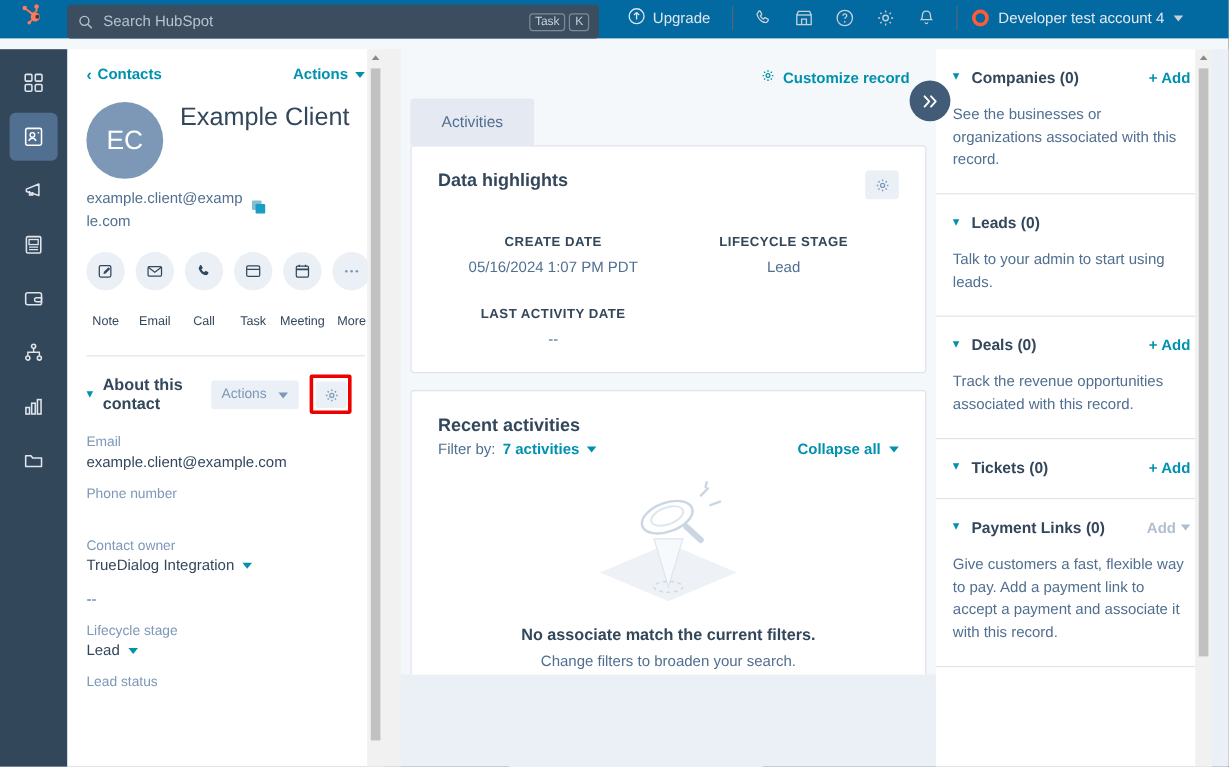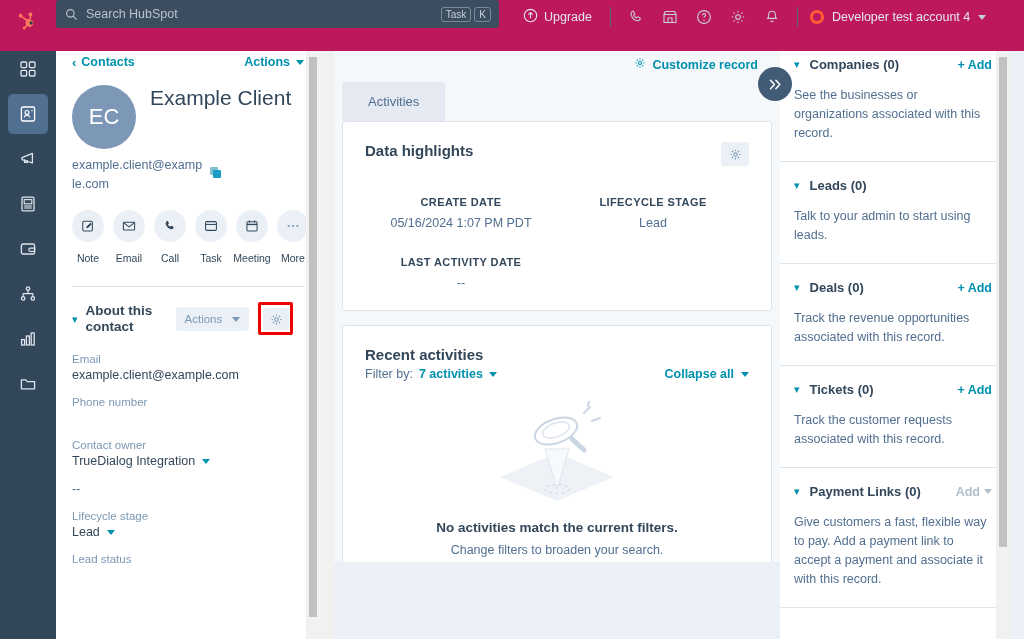--- a/index.html
+++ b/index.html
@@ -6,22 +6,22 @@
   html, body {
     width: 1024px; height: 639px;
     overflow: hidden;
     font-family: "Liberation Sans", sans-serif;
     background: #2e3f50;
   }
   .app { position: relative; width: 1024px; height: 639px; overflow: hidden; background: #f5f8fa; }
 
   
   .topnav {
-    position: absolute; top: 0; left: 0; width: 1024px; height: 51px;
-    background: #be185d; display: flex; align-items: flex-start; z-index: 40;
+    position: absolute; top: 0; left: 0; width: 1024px; height: 32px;
+    background: #0369a1; display: flex; align-items: flex-end; z-index: 40;
   }
   .hs-logo { width: 56px; height: 41px; display: flex; align-items: center; justify-content: center; }
   .hs-logo svg { display: block; }
   .searchbox {
     width: 443px; height: 28px; background: #3b4d5f; border-radius: 3px;
     display: flex; align-items: center; padding: 0 9px; position: relative;
   }
   .searchbox .sicon { margin-right: 8px; display:flex; }
   .searchbox .sph { color: #b6c2ce; font-size: 12.5px; }
   .kbd-wrap { position: absolute; right: 8px; display: flex; gap: 3px; }
@@ -72,21 +72,21 @@
   .cemail-row { display: flex; align-items: flex-start; margin-top: 7px; }
   .cemail { color: #516f90; font-size: 12.5px; line-height: 19px; max-width: 132px; word-break: break-all; }
   .copy-icon { margin-left: 5px; margin-top: 10px; }
 
   .act-row { display: flex; gap: 9px; margin-top: 16px; }
   .act { width: 32px; display: flex; flex-direction: column; align-items: center; }
   .act-circle {
     width: 32px; height: 32px; border-radius: 50%; background: #eaf0f6;
     display: flex; align-items: center; justify-content: center;
   }
-  .act-label { font-size: 10.5px; color: #33475b; margin-top: 10px; white-space: nowrap; }
+  .act-label { font-size: 10.5px; color: #33475b; margin-top: 20px; white-space: nowrap; }
 
   .about-hdr {
     display: flex; align-items: center; margin-top: 22px; padding-top: 16px;
     border-top: 1px solid #dfe3eb; position: relative; gap: 8px;
   }
   .chev-down-teal { color:#0091ae; font-size: 11px; line-height: 1; }
   .about-title { font-size: 13.5px; color: #33475b; font-weight: bold; line-height: 16px; width: 82px; }
   .btn-actions {
     background: #eaf0f6; border: none; border-radius: 3px; color: #7c98b6;
     font-size: 11.5px; padding: 6px 9px; display: flex; align-items: center; gap: 10px;
@@ -540,21 +540,21 @@
               <svg width="130" height="105" viewBox="0 0 130 105">
                 <path d="M65 52L122 76 65 100 8 76z" fill="#eef2f7"></path>
                 <path d="M53 48 L65 88 L77 48 Z" fill="#f7fafc" stroke="#dde5ee" stroke-width="1"></path>
                 <ellipse cx="65" cy="88" rx="12" ry="4.5" fill="none" stroke="#cfd9e5" stroke-width="1.2" stroke-dasharray="3 3"></ellipse>
                 <ellipse cx="64" cy="30" rx="22" ry="12" transform="rotate(-20 64 30)" fill="#fff" stroke="#ccd6e3" stroke-width="2"></ellipse>
                 <ellipse cx="64" cy="29" rx="14" ry="7" transform="rotate(-20 64 29)" fill="none" stroke="#dde5ee" stroke-width="1.6"></ellipse>
                 <path d="M80 38 L92 49" stroke="#ccd6e3" stroke-width="5" stroke-linecap="round"></path>
                 <path d="M92 12l6-6M100 20l8-3M96 5l1-5" stroke="#ccd6e3" stroke-width="2" stroke-linecap="round"></path>
               </svg>
             </span>
-            <div class="empty-t1">No activities match the current filters.</div>
+            <div class="empty-t1">No associate match the current filters.</div>
             <div class="empty-t2">Change filters to broaden your search.</div>
           </div>
         </div>
       </div>
     </div>
 
     <div class="collapse-toggle">
       <svg width="15" height="13" viewBox="0 0 16 14">
           <path d="M2.6 2.4L6.8 7l-4.2 4.6M8.4 2.4L12.6 7l-4.2 4.6" fill="none" stroke="#fff" stroke-width="1.7" stroke-linecap="round" stroke-linejoin="round"></path>
         </svg>
@@ -587,21 +587,20 @@
         </div>
         <div class="rsec-body">Track the revenue opportunities associated with this record.</div>
       </div>
 
       <div class="rsec">
         <div class="rsec-hdr">
           <span class="chev-down-teal">▾</span>
           <span class="rsec-title">Tickets (0)</span>
           <span class="rsec-add">+ Add</span>
         </div>
-        <div class="rsec-body">Track the customer requests associated with this record.</div>
       </div>
 
       <div class="rsec">
         <div class="rsec-hdr">
           <span class="chev-down-teal">▾</span>
           <span class="rsec-title">Payment Links (0)</span>
           <span class="rsec-add disabled">
             <span>Add</span>
             <span class="caret-disabled"></span>
           </span>

